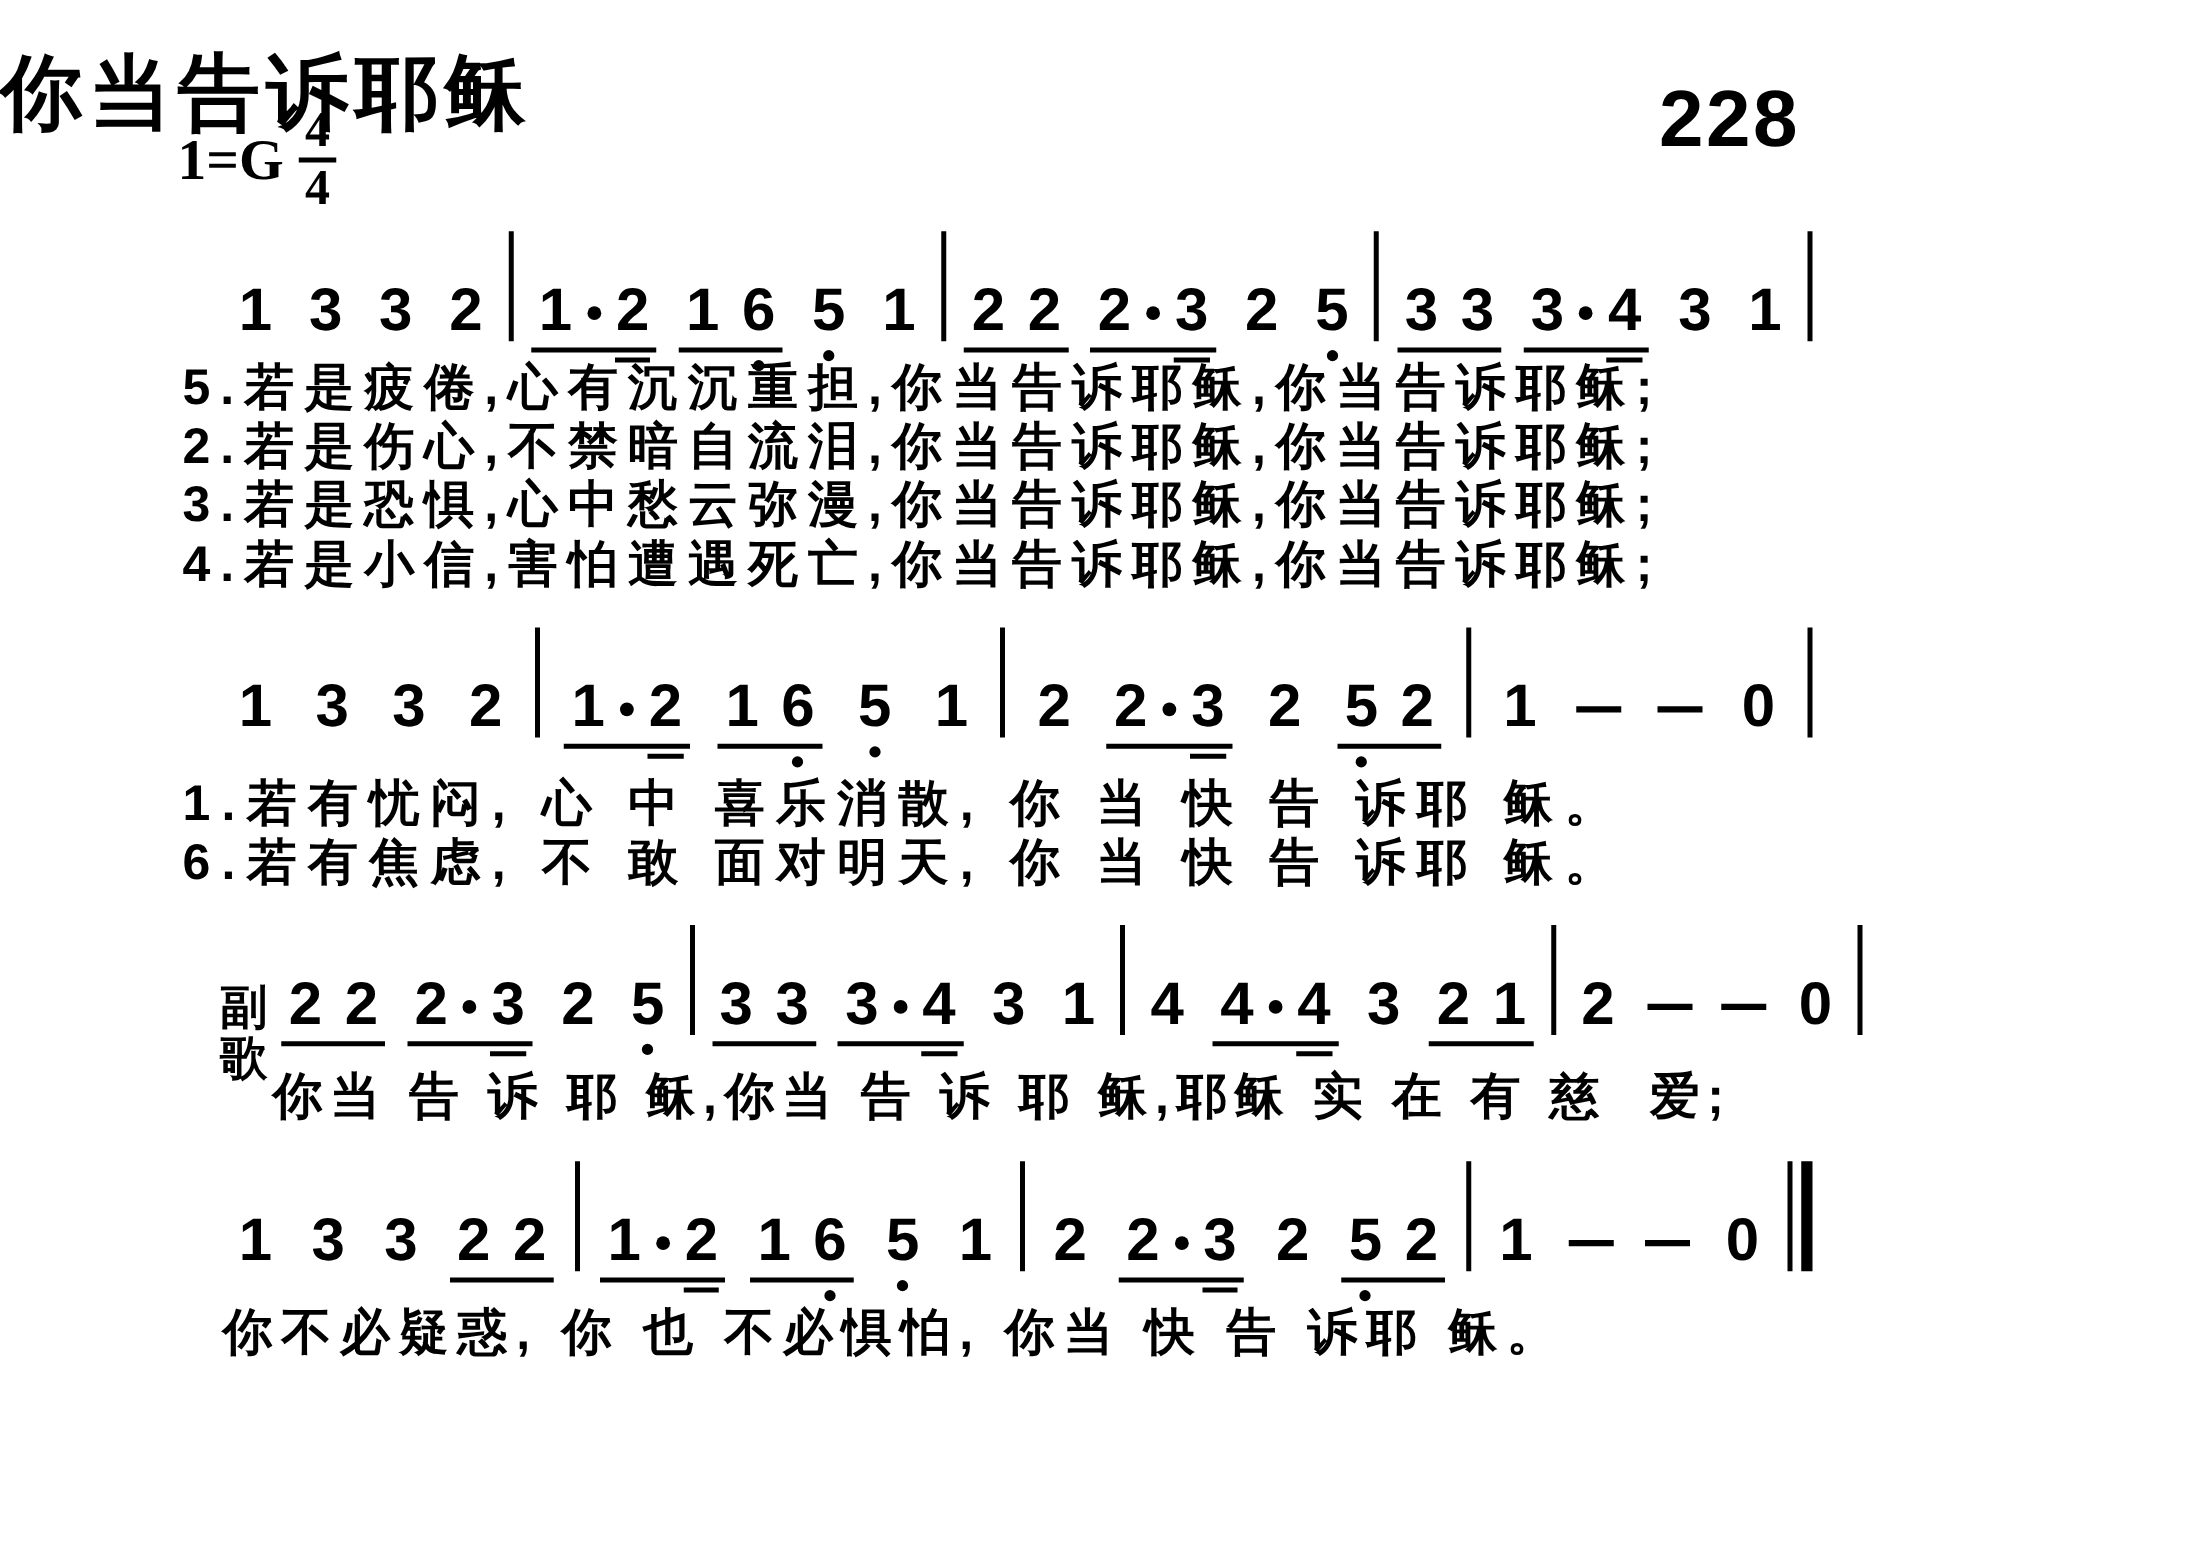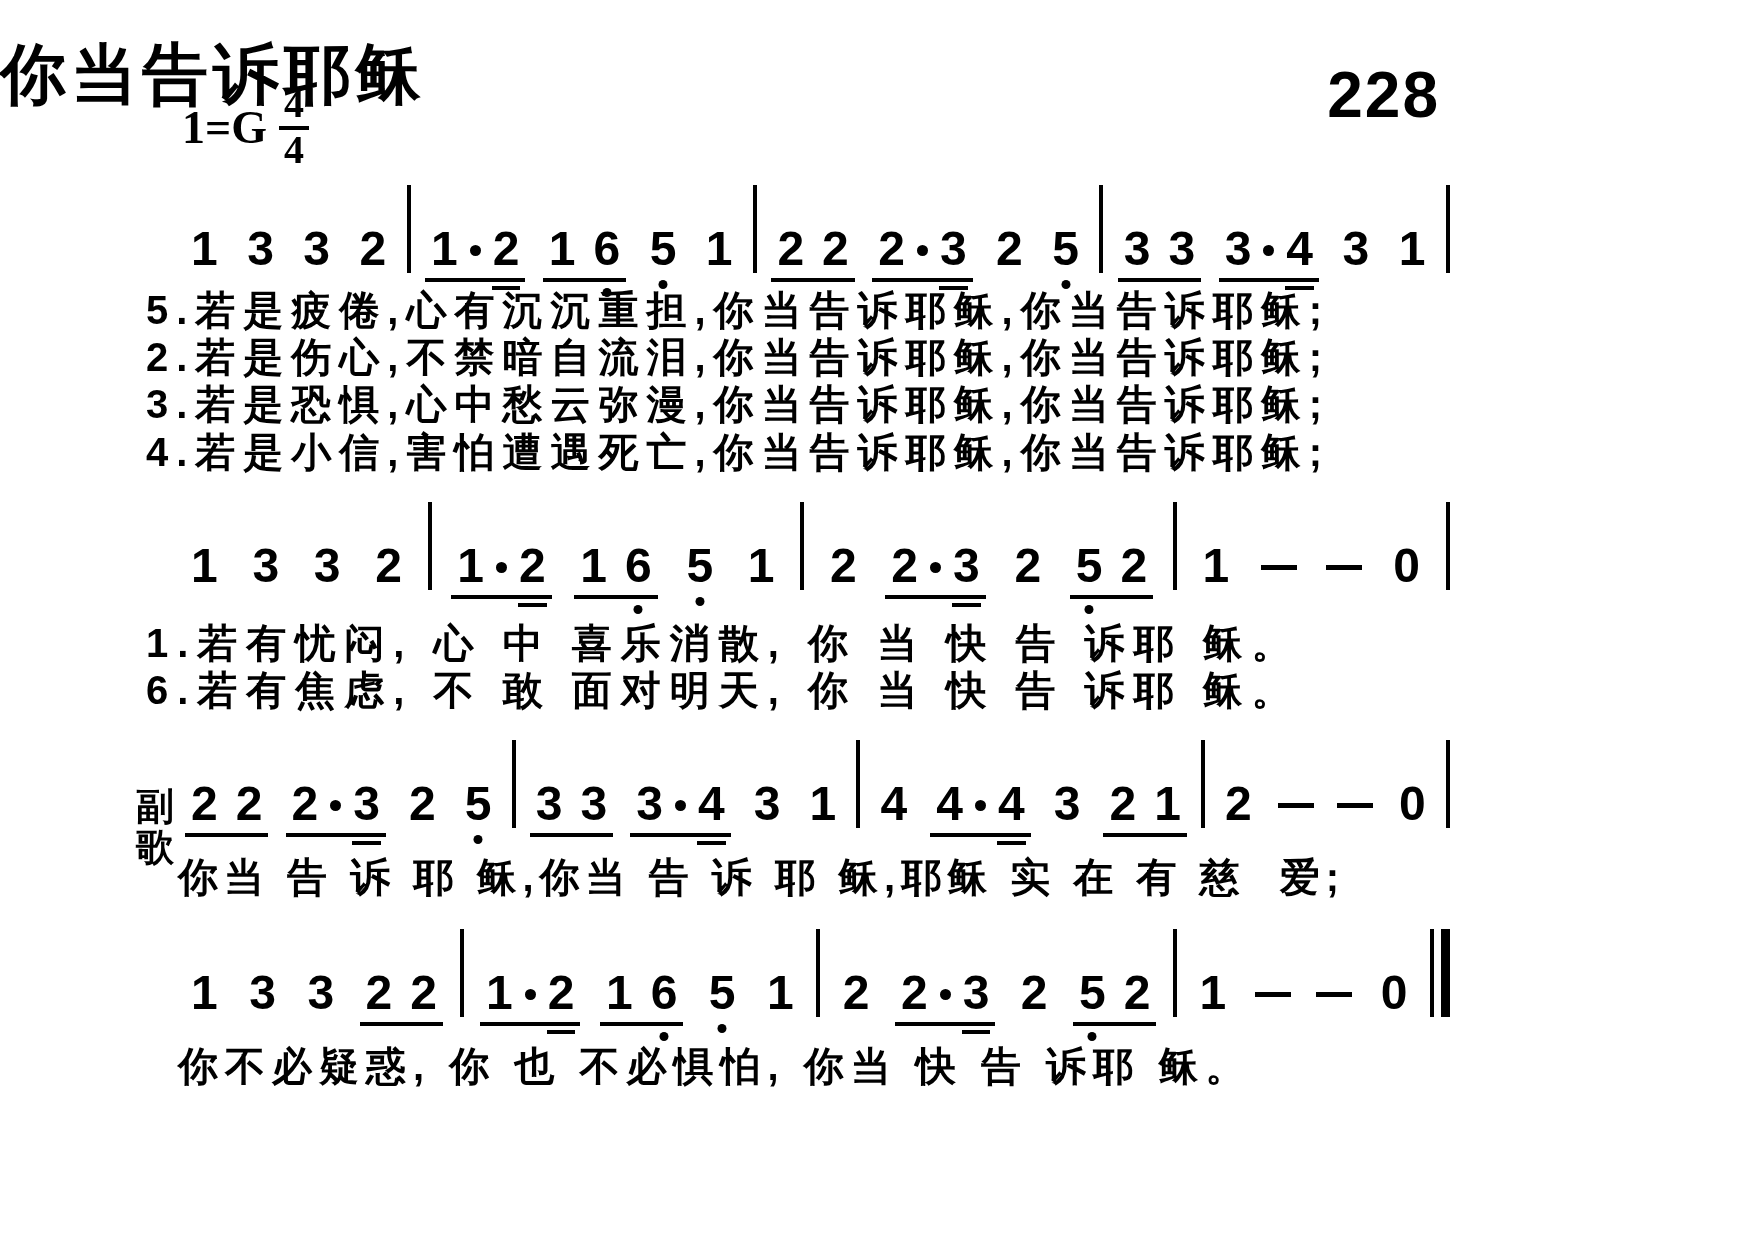--- a/index.html
+++ b/index.html
@@ -6,21 +6,21 @@
   body{width:1754px;height:1240px;font-family:"Liberation Sans",sans-serif;overflow:hidden;}
   .sheet{position:relative;width:1754px;height:1240px;}
 
   
   .header{position:relative;height:185px;}
   .title{position:absolute;left:0;right:120px;top:30px;margin:0;
          font-size:66px;font-weight:bold;letter-spacing:5px;}
   .number{position:absolute;right:314px;top:58px;font-size:64px;font-weight:bold;letter-spacing:2px;}
   .keysig{position:absolute;left:142px;top:84px;display:flex;align-items:center;
           font-family:"Liberation Serif",serif;font-weight:bold;}
-  .key-main{font-size:46px;margin-left:40px;}
+  .key-main{font-size:46px;}
   .frac{display:inline-flex;flex-direction:column;align-items:center;margin-left:12px;
         font-size:40px;line-height:1.02;}
   .frac-top{border-bottom:4px solid #000;padding:0 5px 1px;}
   .frac-bot{padding:0 5px;}
 
   
   .music-line{display:flex;align-items:flex-end;justify-content:space-between;
               width:1268px;height:88px;margin:0 0 30px 182px;}
   .group{display:flex;align-items:flex-end;position:relative;}
   .note{position:relative;font-size:48px;font-weight:bold;line-height:1;padding:0 9px;}
@@ -36,21 +36,21 @@
   .fb-thick{width:9px;background:#000;margin-left:7px;}
   .dash{width:36px;height:5px;background:#000;align-self:flex-end;margin:0 6px 20px;}
 
   
   .lyric{font-weight:bold;font-size:40px;letter-spacing:8px;line-height:1.18;white-space:pre;}
   .verses{margin:0 0 26px 146px;}
   .v1{margin-top:-16px;}
   .v2 .lyric{letter-spacing:9px;}
 
   
-  .chorus{position:relative;margin-top:4px;}
+  .chorus{position:relative;margin-top:4px;margin-left:40px;}
   .chorus-label{position:absolute;left:136px;top:46px;width:46px;font-size:38px;font-weight:bold;
                 line-height:1.08;word-break:break-all;letter-spacing:0;}
   .chorus-lyric{margin:-4px 0 28px 178px;letter-spacing:6px;}
   .final-lyric{margin:-4px 0 0 178px;letter-spacing:7px;}
 </style>
 </head>
 <body>
 
 <div class="sheet">
 

